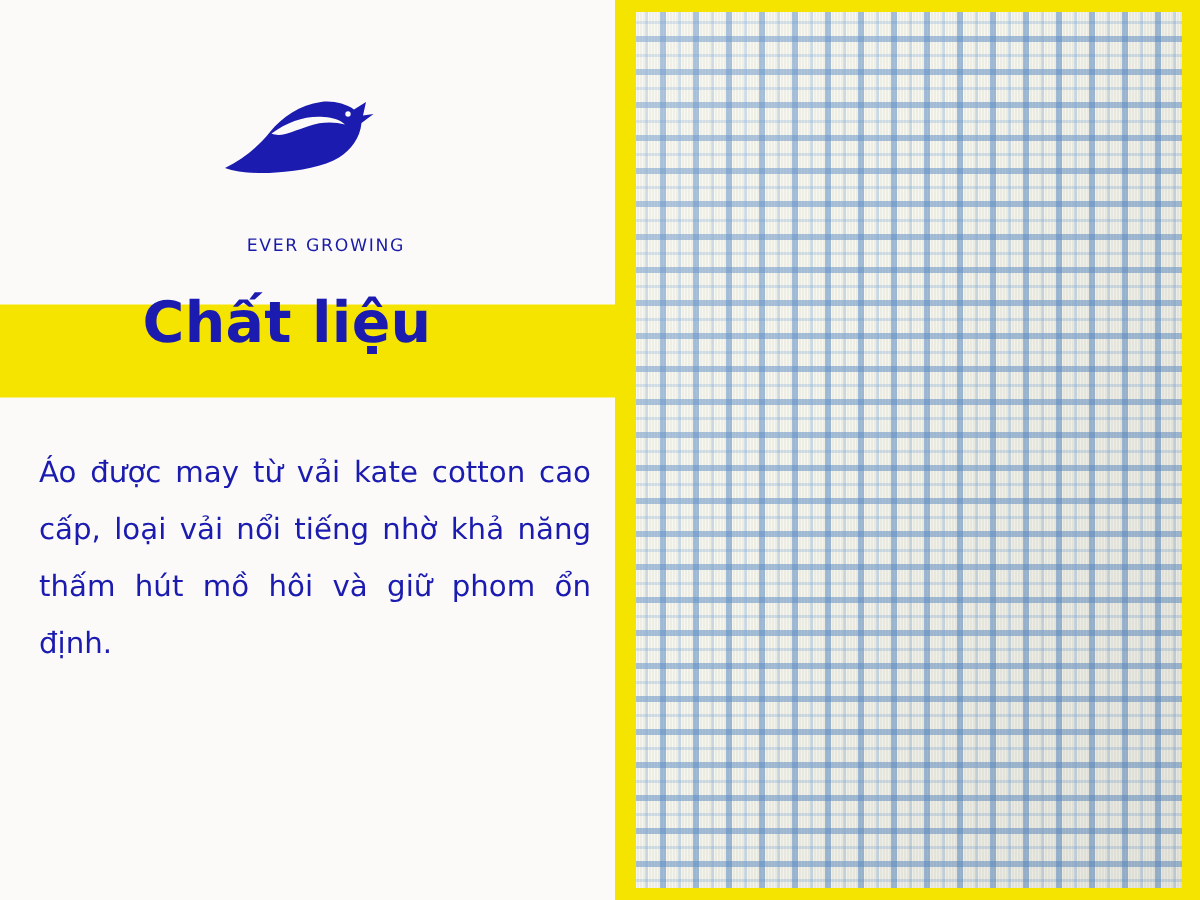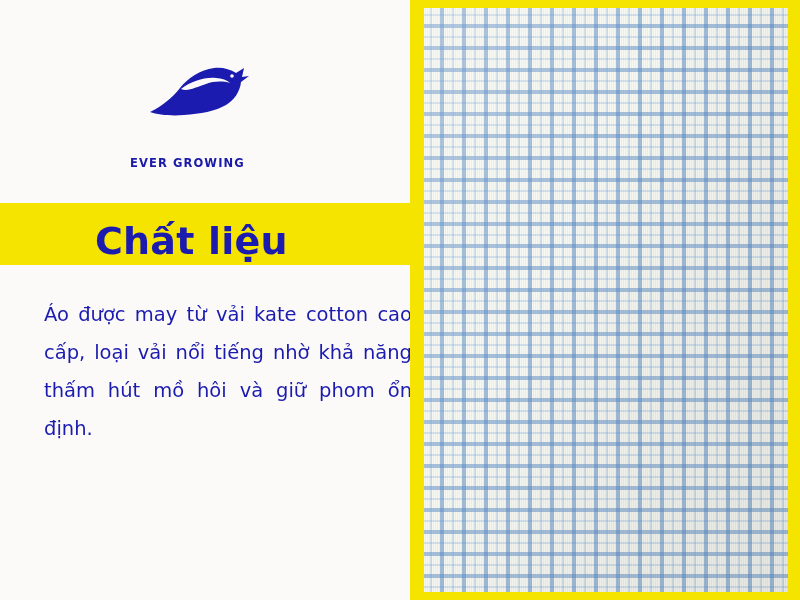--- a/index.html
+++ b/index.html
@@ -70,60 +70,59 @@
     font-size: 25px;
     letter-spacing: 1px;
     color: #1414a0;
   }
 
   .logo-tag {
     position: absolute;
     left: 0px;
     top: 94px;
     width: 140px;
-    text-align: left;
+    text-align: right;
     font-size: 11.5px;
-    font-weight: bold;
+    font-weight: normal;
     letter-spacing: 1.1px;
     color: #1a1aa8;
   }
 
   
   .title-band {
     position: absolute;
     left: 0;
     top: 203px;
     width: 410px;
     height: 62px;
     background: #f5e400;
   }
 
   .title-text {
     position: absolute;
     left: 95px;
-    top: 219px;
+    top: 193px;
     font-size: 38px;
     font-weight: bold;
     color: #1b1bb0;
     letter-spacing: 0.2px;
     white-space: nowrap;
   }
 
   
   .body-text {
     position: absolute;
     left: 26px;
     top: 296px;
     width: 368px;
     font-size: 19.5px;
     line-height: 38px;
     color: #1b1bb0;
     text-align: justify;
     text-justify: inter-word;
-    margin-left: 18px;
   }
 
   
   .right-frame {
     position: absolute;
     left: 410px;
     top: 0;
     width: 390px;
     height: 600px;
     background: #f5e400;

